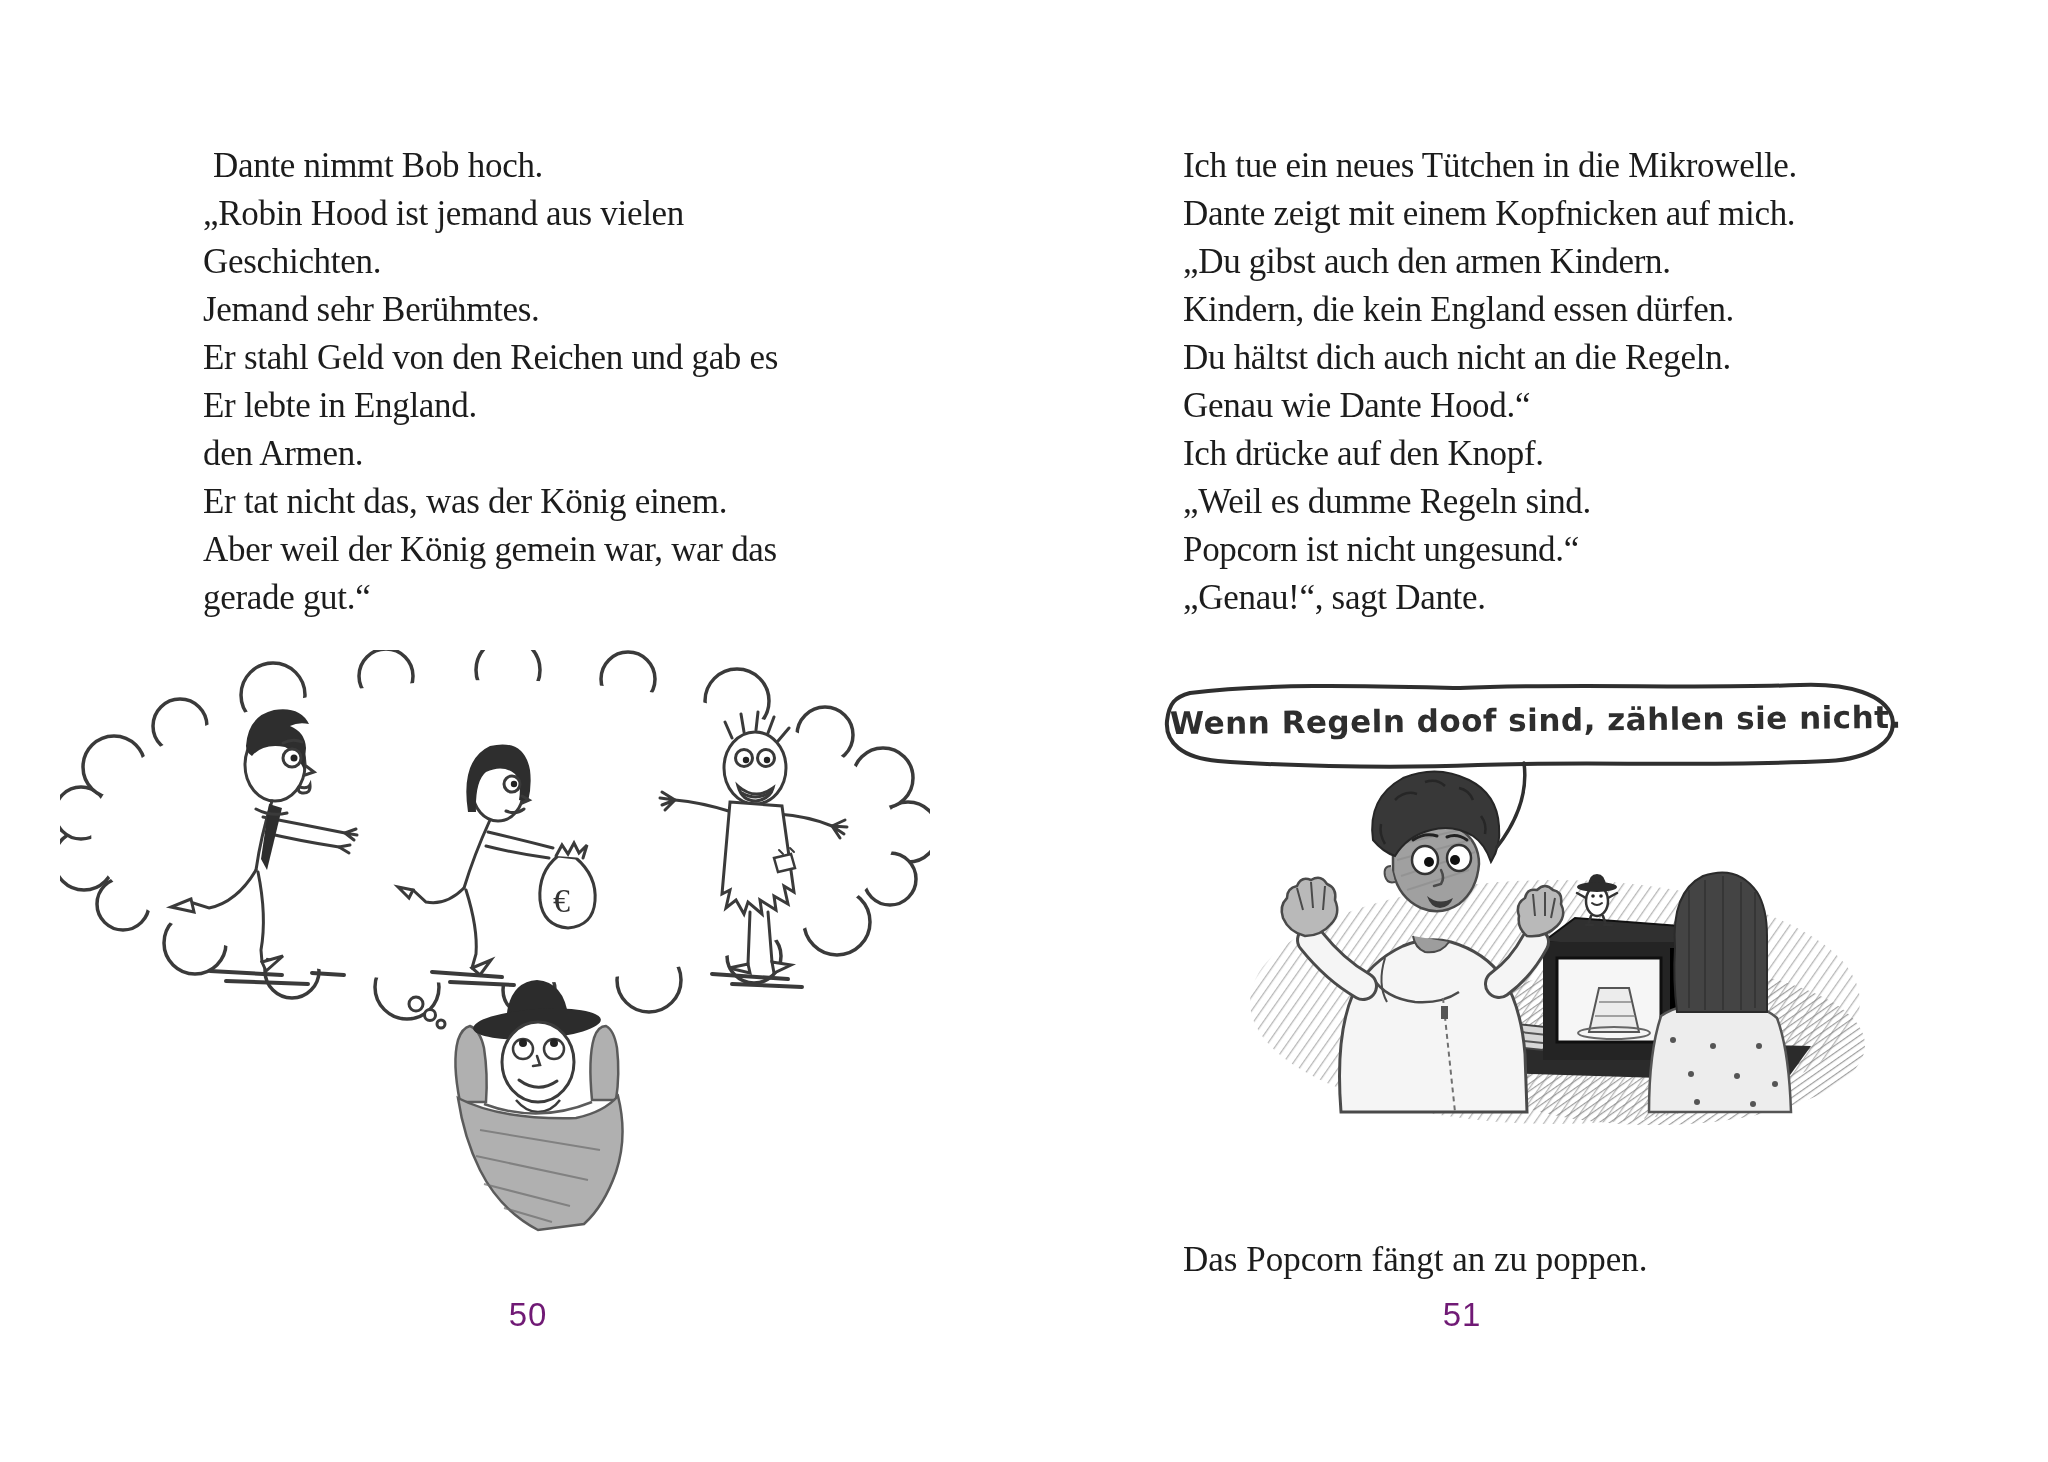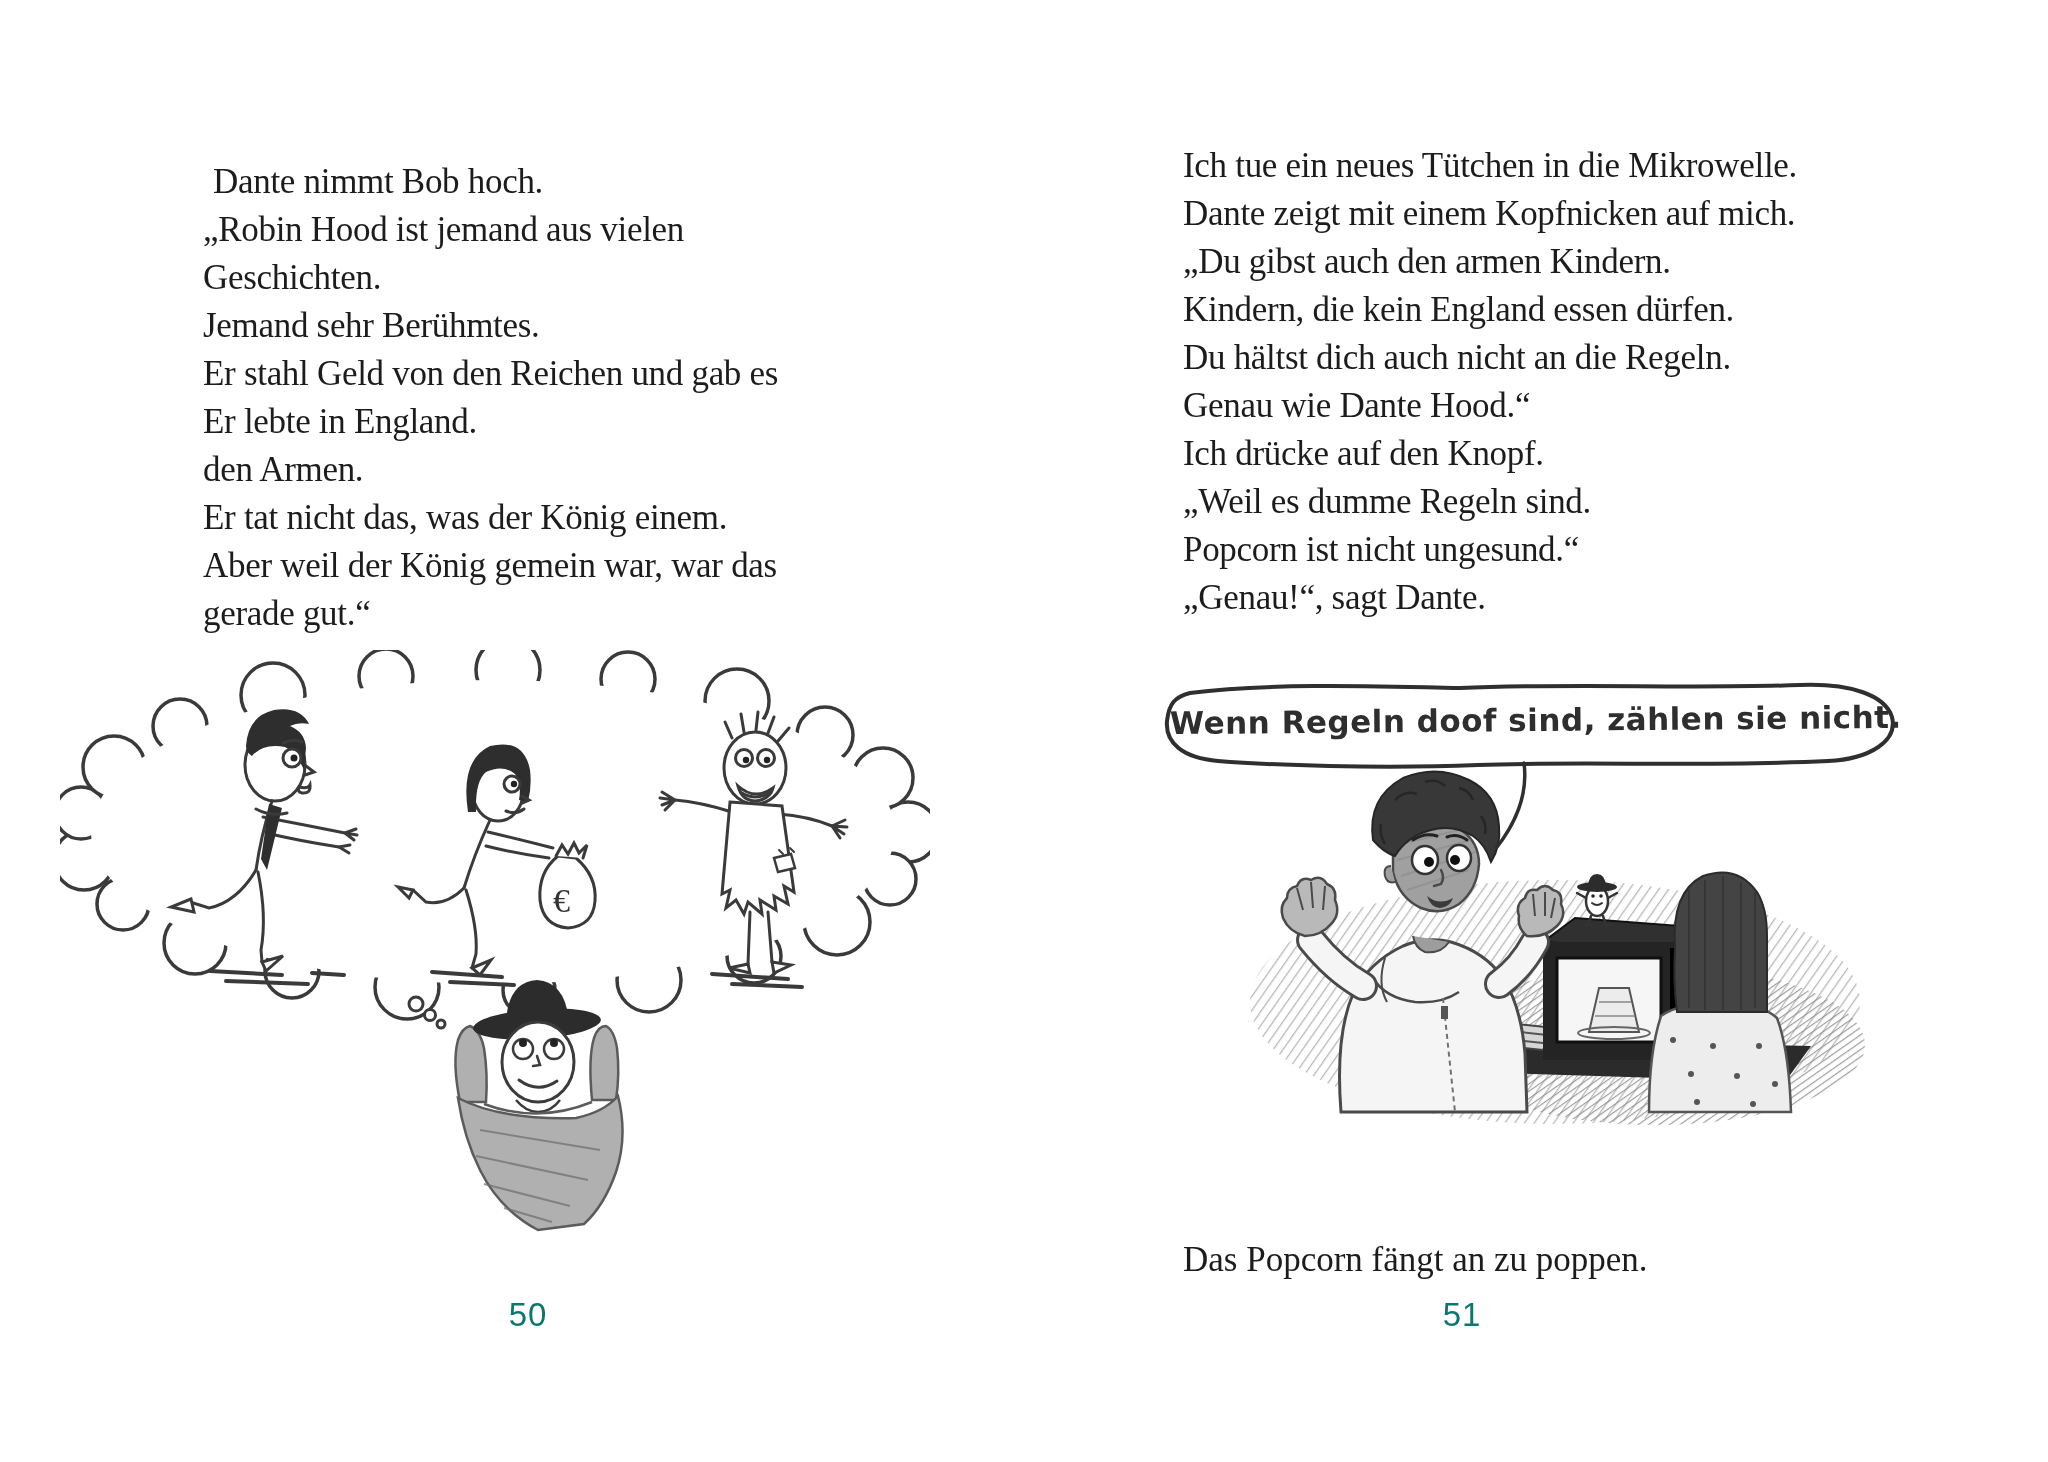--- a/index.html
+++ b/index.html
@@ -1,24 +1,24 @@
 <!DOCTYPE html>
 <html><head>
 <meta charset="utf-8">
 <style>
   html,body{margin:0;padding:0;background:#ffffff;}
   body{width:2048px;height:1462px;position:relative;font-family:"Liberation Serif","DejaVu Serif",serif;color:#1c1c1c;}
   .spread{position:absolute;inset:0;background:#ffffff;}
   .text-block{position:absolute;font-size:35px;line-height:48px;letter-spacing:-0.3px;white-space:nowrap;}
   .text-block .line{height:48px;}
   #left-text{left:203px;top:142px;}
-  #left-text .line:first-child{text-indent:10px;margin-top:16px;}
+  #left-text .line:first-child{text-indent:10px;}
   #right-text{left:1183px;top:142px;}
   .closing-line{position:absolute;left:1183px;top:1196px;font-size:35px;white-space:nowrap;margin-top:44px;}
-  .page-number{position:absolute;top:1296px;font-size:33px;font-family:"Liberation Sans","DejaVu Sans",sans-serif;letter-spacing:1px;color:#0f766e;width:120px;text-align:center;}
+  .page-number{position:absolute;top:1296px;font-size:33px;font-family:"Liberation Sans","DejaVu Sans",sans-serif;letter-spacing:1px;color:#701a75;width:120px;text-align:center;}
   #page-num-left{left:468px;}
   #page-num-right{left:1402px;}
   .illu{position:absolute;}
   #cloud-illu{left:60px;top:650px;width:870px;height:590px;}
   #scene-illu{left:1245px;top:740px;width:630px;height:390px;}
   #bubble-illu{left:1145px;top:655px;width:790px;height:215px;}
   .bubble-text{position:absolute;left:1170px;top:702px;width:715px;text-align:center;
      font-family:"DejaVu Sans","Liberation Sans",sans-serif;font-size:31px;font-weight:bold;
      color:#2e2e2e;letter-spacing:0.5px;transform:rotate(-0.5deg);white-space:nowrap;}
 </style>

